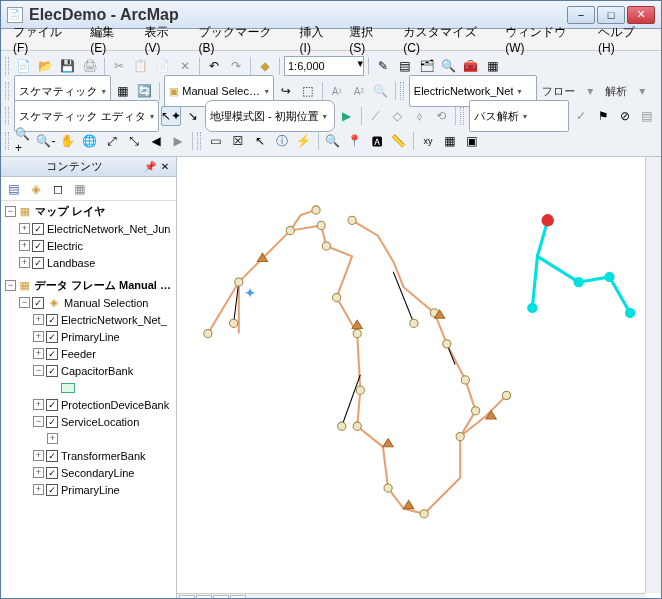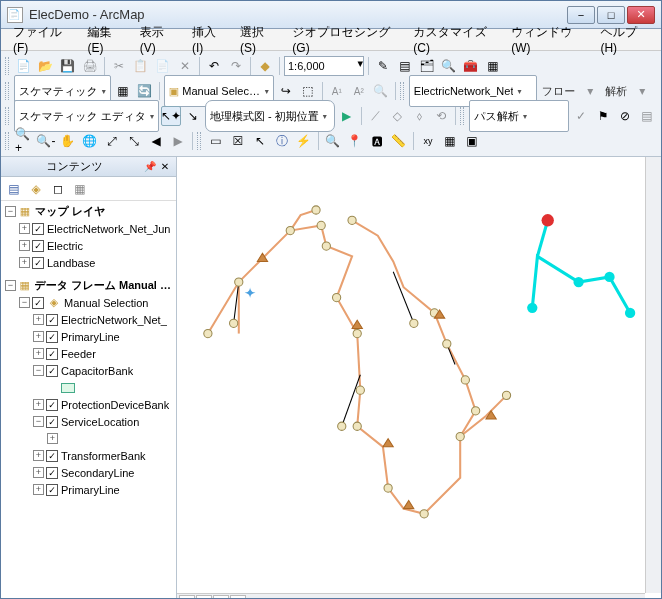--- a/index.html
+++ b/index.html
@@ -1,21 +1,21 @@
 <!DOCTYPE html>
 <html><head>
 <meta charset="utf-8">
 <style>
   * { box-sizing: border-box; margin: 0; padding: 0; }
   body { font-family: "Meiryo", "Segoe UI", Tahoma, sans-serif; font-size: 11px; background: #fff; width: 662px; height: 599px; overflow: hidden; border: 1px solid #5a7aa0; }
   
   
   .titlebar { height: 28px; background: linear-gradient(#f0f5fb, #d6e4f4); display: flex; align-items: center; padding: 0 6px; border-bottom: 1px solid #8a9fb8; }
   .titlebar .app-icon { width: 16px; height: 16px; background: #fff; border: 1px solid #999; margin-right: 6px; display: inline-flex; align-items: center; justify-content: center; font-size: 10px; }
-  .titlebar .title { flex: 1; font-size: 13px; color: #333; }
+  .titlebar .title { flex: 1; font-size: 16px; color: #333; font-weight: bold; }
   .titlebar .win-btns { display: flex; gap: 2px; }
   .titlebar .win-btn { width: 28px; height: 18px; border: 1px solid #7a8ca0; border-radius: 2px; display: flex; align-items: center; justify-content: center; font-size: 11px; background: linear-gradient(#eaf2fb,#cadcf0); }
   .titlebar .win-btn.close { background: linear-gradient(#e78,#c93b3b); color: #fff; border-color: #a03a3a; }
   
   
   .menubar { height: 22px; background: #f4f4f4; display: flex; align-items: center; padding: 0 4px; border-bottom: 1px solid #ccc; font-size: 12px; }
   .menubar .menu-item { padding: 2px 8px; cursor: pointer; }
   
   
   .toolbars { background: #eef2f7; border-bottom: 1px solid #b8c4d0; padding: 2px 4px; }
@@ -80,23 +80,23 @@
     <div class="win-btn">−</div>
     <div class="win-btn">□</div>
     <div class="win-btn close">✕</div>
   </div>
 </div>
 
 <div class="menubar">
   <div class="menu-item">ファイル(F)</div>
   <div class="menu-item">編集(E)</div>
   <div class="menu-item">表示(V)</div>
+  <div class="menu-item">ブックマーク(B)</div>
   <div class="menu-item">挿入(I)</div>
   <div class="menu-item">選択(S)</div>
-  <div class="menu-item">ジオプロセシング(G)</div>
   <div class="menu-item">カスタマイズ(C)</div>
   <div class="menu-item">ウィンドウ(W)</div>
   <div class="menu-item">ヘルプ(H)</div>
 </div>
 
 <div class="toolbars">
 
   <div class="toolbar-row">
     <span class="tb-grip"></span>
     <span class="tb-btn">📄</span>

